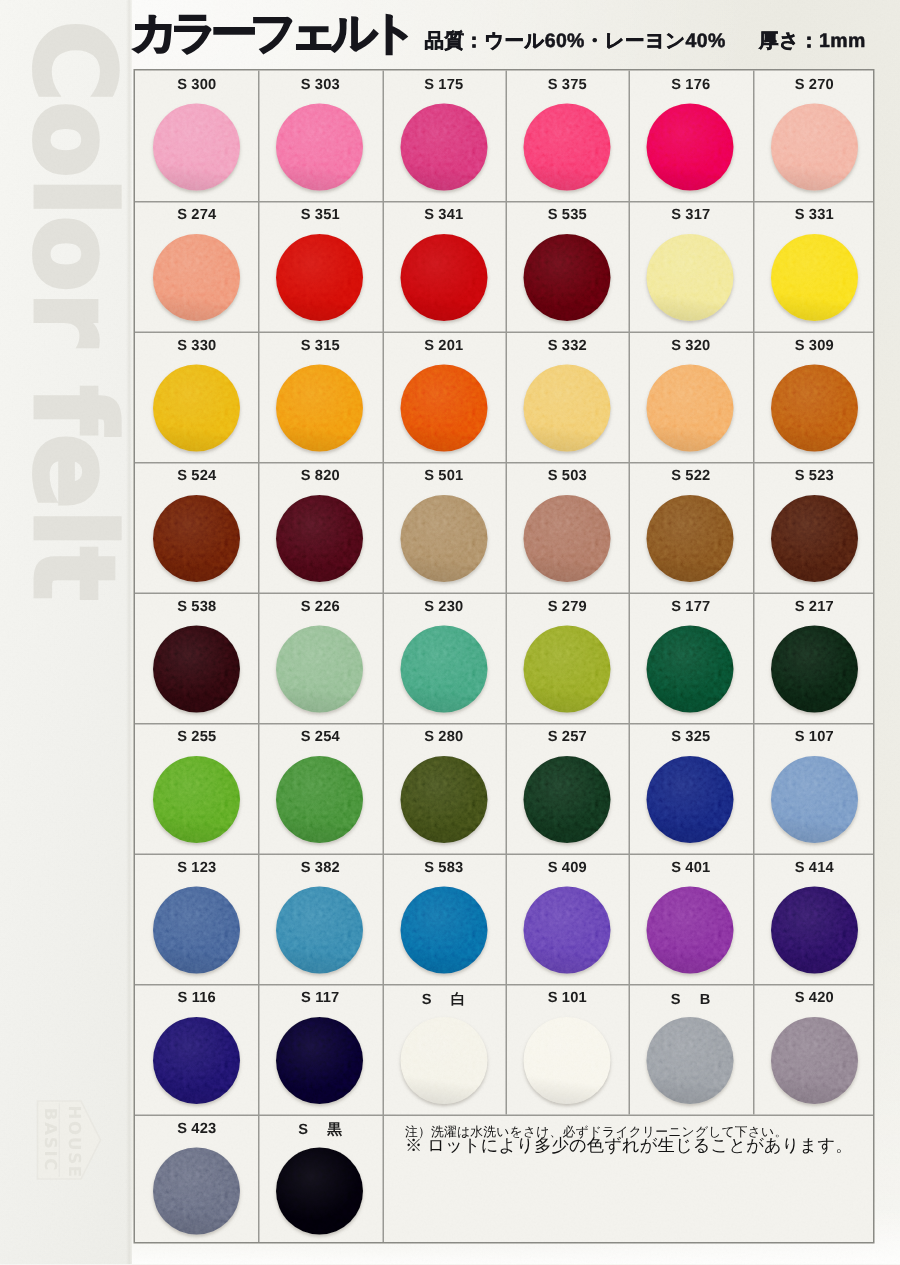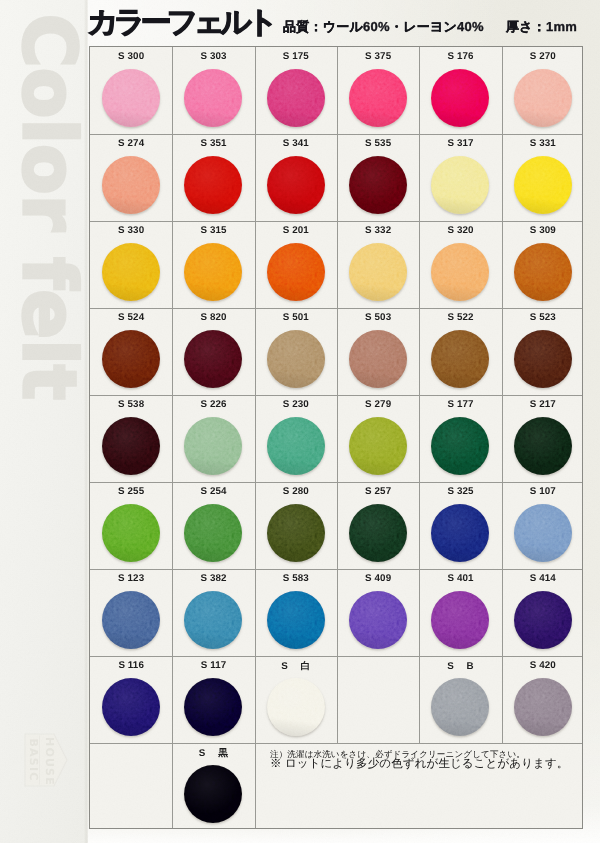--- a/index.html
+++ b/index.html
@@ -536,32 +536,50 @@
       </div>
       <div class="cell" style="left: 164.66px; top: 609px;">
         <div class="lbl">S 　白</div>
         <div class="swatch" style="background: rgb(245, 243, 232);">
           <div class="tex"><svg width="60" height="60">
               <rect width="60" height="60" filter="url(#feltNoise)"></rect>
             </svg></div>
           <div class="sheen"></div>
         </div>
       </div>
+      <div class="cell" style="left: 246.99px; top: 609px;">
+        <div class="lbl">S 101</div>
+        <div class="swatch" style="background: rgb(248, 246, 236);">
+          <div class="tex"><svg width="60" height="60">
+              <rect width="60" height="60" filter="url(#feltNoise)"></rect>
+            </svg></div>
+          <div class="sheen"></div>
+        </div>
+      </div>
       <div class="cell" style="left: 329.32px; top: 609px;">
         <div class="lbl">S 　B</div>
         <div class="swatch" style="background: rgb(150, 155, 162);">
           <div class="tex"><svg width="60" height="60">
               <rect width="60" height="60" filter="url(#feltNoise)"></rect>
             </svg></div>
           <div class="sheen"></div>
         </div>
       </div>
       <div class="cell" style="left: 411.65px; top: 609px;">
         <div class="lbl">S 420</div>
         <div class="swatch" style="background: rgb(140, 126, 140);">
+          <div class="tex"><svg width="60" height="60">
+              <rect width="60" height="60" filter="url(#feltNoise)"></rect>
+            </svg></div>
+          <div class="sheen"></div>
+        </div>
+      </div>
+      <div class="cell" style="left: 0px; top: 696px;">
+        <div class="lbl">S 423</div>
+        <div class="swatch" style="background: rgb(96, 102, 126);">
           <div class="tex"><svg width="60" height="60">
               <rect width="60" height="60" filter="url(#feltNoise)"></rect>
             </svg></div>
           <div class="sheen"></div>
         </div>
       </div>
       <div class="cell" style="left: 82.33px; top: 696px;">
         <div class="lbl">S 　黒</div>
         <div class="swatch" style="background: rgb(2, 0, 7);">
           <div class="tex"><svg width="60" height="60">

